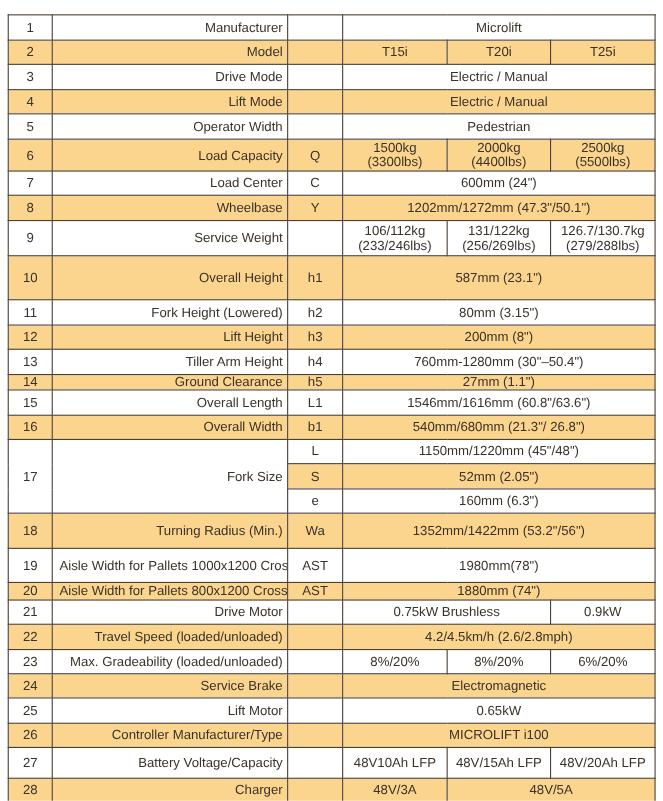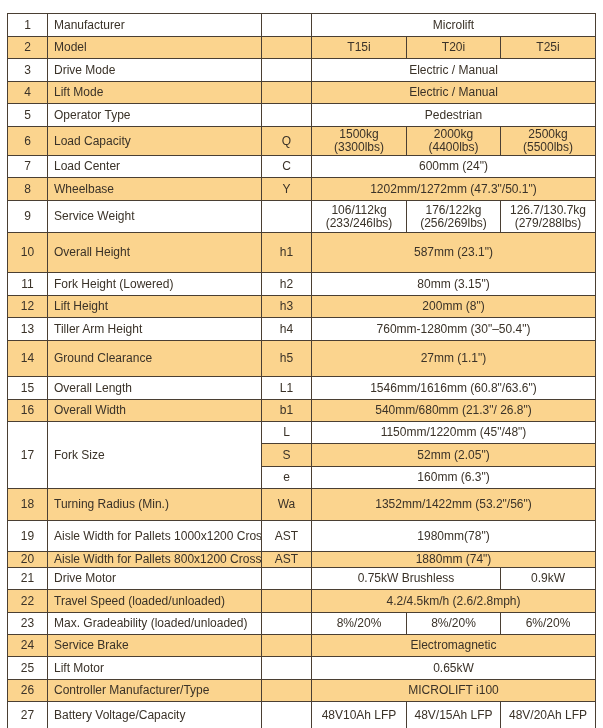--- a/index.html
+++ b/index.html
@@ -3,21 +3,21 @@
 <meta charset="utf-8">
 <style>
   html, body { margin: 0; padding: 0; background: #ffffff; }
   body { width: 603px; height: 728px; position: relative; overflow: hidden;
          font-family: "Liberation Sans", "DejaVu Sans", sans-serif; color: #3a3228; }
   table.spec { position: absolute; left: 7px; top: 13px; border-collapse: collapse;
                table-layout: fixed; width: 588px; font-size: 12px; }
   table.spec td { border: 1px solid #4a3f33; padding: 0 4px; line-height: 13px;
                   white-space: nowrap; overflow: hidden; }
   td.num { text-align: center; }
-  td.lbl { text-align: left; padding-left: 6px !important; }
+  td.lbl { text-align: right; padding-left: 6px !important; }
   td.sym { text-align: center; }
   td.val { text-align: center; margin-top: 20px; }
   tr.o td { background: #fbd48e; }
   tr.w td { background: #ffffff; }
   td.o { background: #fbd48e !important; }
   td.wrap { white-space: normal; }
 </style>
 </head>
 <body>
 
@@ -52,21 +52,21 @@
       <td class="val" colspan="3">Electric / Manual</td>
     </tr>
     <tr class="o" style="height:22px">
       <td class="num">4</td>
       <td class="lbl">Lift Mode</td>
       <td class="sym"></td>
       <td class="val" colspan="3">Electric / Manual</td>
     </tr>
     <tr class="w" style="height:23px">
       <td class="num">5</td>
-      <td class="lbl">Operator Type</td>
+      <td class="lbl">Operator Width</td>
       <td class="sym"></td>
       <td class="val" colspan="3">Pedestrian</td>
     </tr>
     <tr class="o" style="height:29px">
       <td class="num">6</td>
       <td class="lbl">Load Capacity</td>
       <td class="sym">Q</td>
       <td class="val">
           <div>1500kg</div>
           <div>(3300lbs)</div>
@@ -94,21 +94,21 @@
     </tr>
     <tr class="w" style="height:32px">
       <td class="num">9</td>
       <td class="lbl">Service Weight</td>
       <td class="sym"></td>
       <td class="val">
           <div>106/112kg</div>
           <div>(233/246lbs)</div>
         </td>
       <td class="val">
-          <div>176/122kg</div>
+          <div>131/122kg</div>
           <div>(256/269lbs)</div>
         </td>
       <td class="val">
           <div>126.7/130.7kg</div>
           <div>(279/288lbs)</div>
         </td>
     </tr>
     <tr class="o" style="height:40px">
       <td class="num">10</td>
       <td class="lbl">Overall Height</td>
@@ -126,21 +126,21 @@
       <td class="lbl">Lift Height</td>
       <td class="sym">h3</td>
       <td class="val" colspan="3">200mm (8")</td>
     </tr>
     <tr class="w" style="height:23px">
       <td class="num">13</td>
       <td class="lbl">Tiller Arm Height</td>
       <td class="sym">h4</td>
       <td class="val" colspan="3">760mm-1280mm (30"–50.4")</td>
     </tr>
-    <tr class="o" style="height:36px">
+    <tr class="o" style="height:14px">
       <td class="num">14</td>
       <td class="lbl">Ground Clearance</td>
       <td class="sym">h5</td>
       <td class="val" colspan="3">27mm (1.1")</td>
     </tr>
     <tr class="w" style="height:23px">
       <td class="num">15</td>
       <td class="lbl">Overall Length</td>
       <td class="sym">L1</td>
       <td class="val" colspan="3">1546mm/1616mm (60.8"/63.6")</td>

